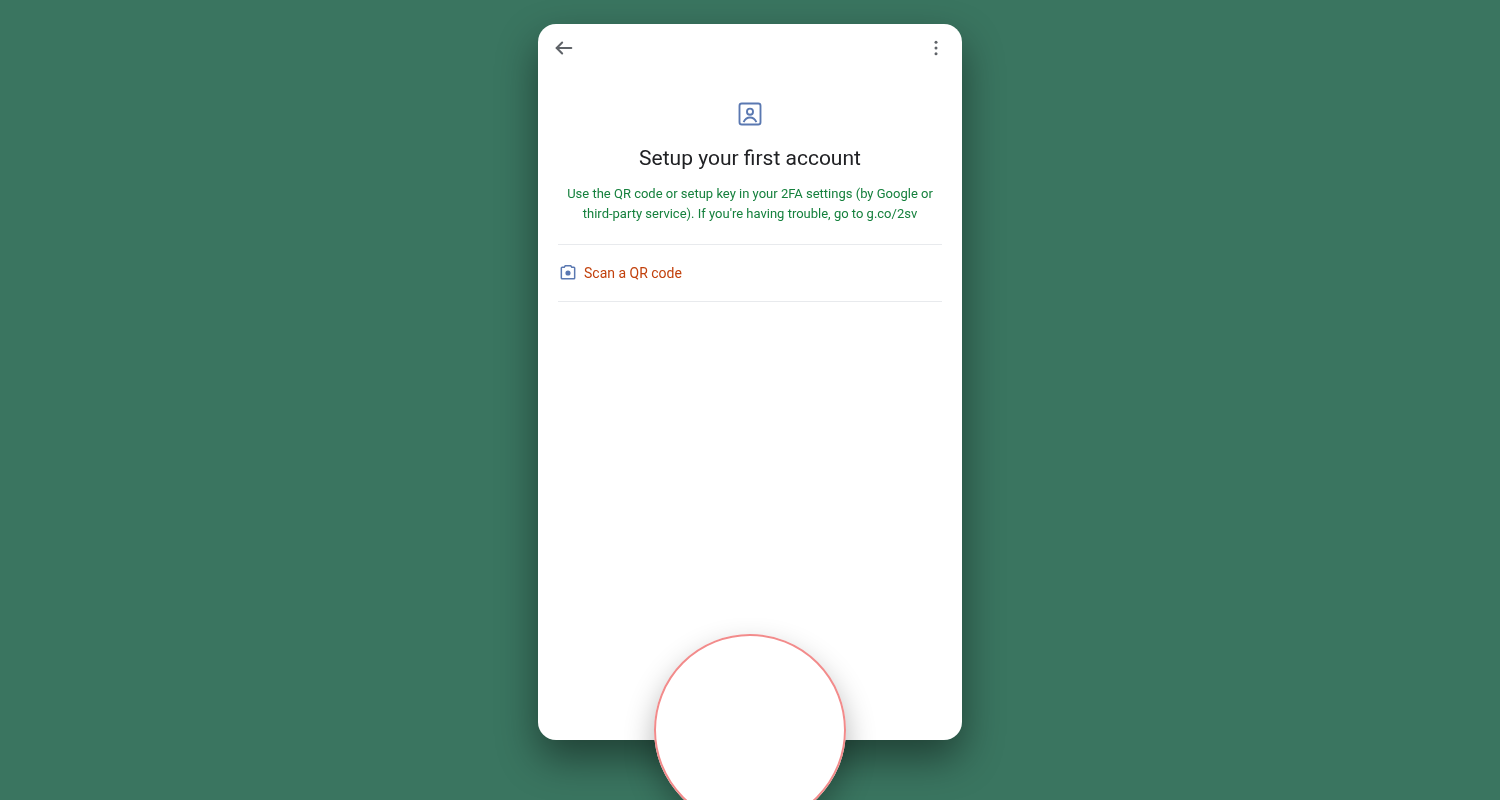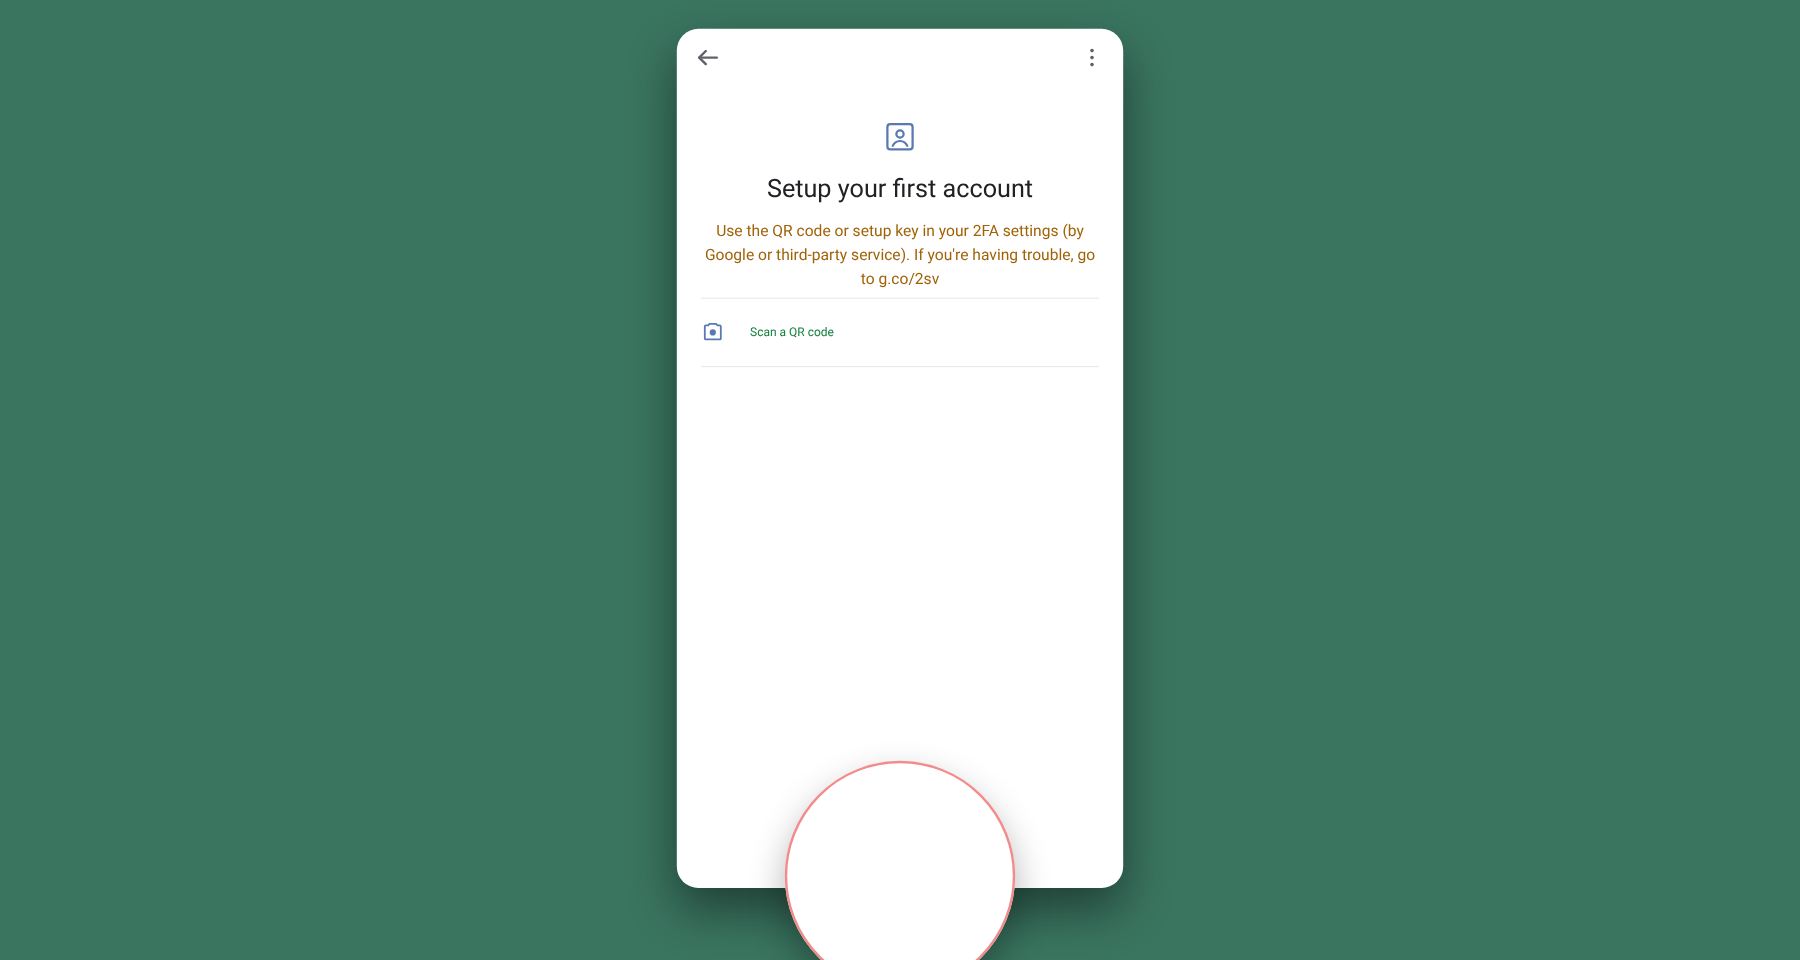--- a/index.html
+++ b/index.html
@@ -8,21 +8,21 @@
       height: 800px;
       background: #3a7560;
       font-family: -apple-system, BlinkMacSystemFont, 'Segoe UI', Roboto, Arial, sans-serif;
       display: flex;
       justify-content: center;
       align-items: flex-start;
       padding-top: 24px;
       position: relative;
     }
     .phone-frame {
-      width: 372px;
+      width: 424px;
       height: 716px;
       background: #fff;
       border-radius: 18px;
       box-shadow: 0 18px 40px rgba(0,0,0,0.45);
       position: relative;
       overflow: visible;
     }
     .app-bar {
       height: 48px;
       display: flex;
@@ -59,46 +59,46 @@
       color: #5a78b1;
     }
     .title {
       font-size: 21px;
       color: #202124;
       font-weight: 400;
       margin-bottom: 14px;
     }
     .subtitle {
       font-size: 13px;
-      color: #a16207;
+      color: #15803d;
       line-height: 1.55;
       padding: 0 2px;
-      margin-bottom: 4px;
+      margin-bottom: 20px;
     }
     .options {
       border-top: 1px solid #e8eaed;
     }
     .option {
       display: flex;
       align-items: center;
       padding: 18px 0;
       border-bottom: 1px solid #e8eaed;
       cursor: pointer;
       text-align: left;
     }
     .option-icon {
       width: 20px;
       height: 20px;
       color: #5a78b1;
       flex-shrink: 0;
     }
     .option-label {
-      font-size: 10px;
-      color: #15803d;
-      margin-left: 21px;
+      font-size: 14px;
+      color: #c2410c;
+      margin-left: 6px;
     }
     .import-link {
       position: absolute;
       bottom: 22px;
       left: 0;
       right: 0;
       text-align: center;
       font-size: 14px;
       color: #4d6da8;
       cursor: pointer;

